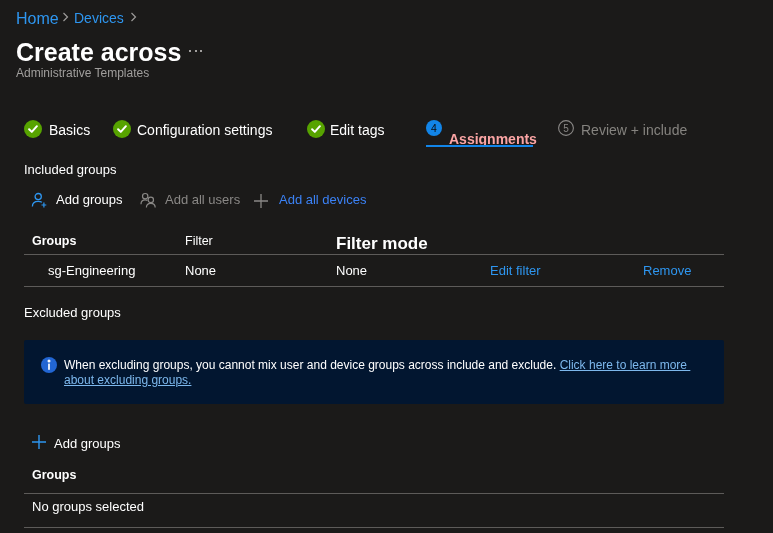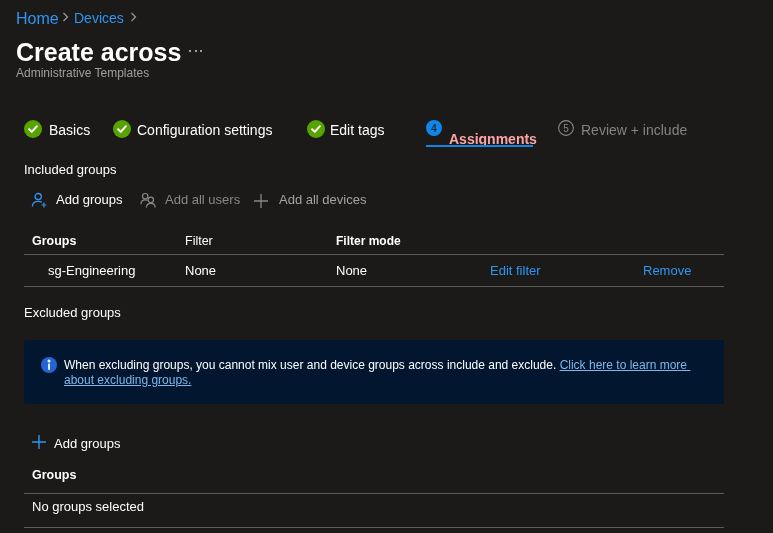--- a/index.html
+++ b/index.html
@@ -86,25 +86,25 @@
     <circle cx="10.8" cy="7.9" r="2.7"></circle>
     <path d="M6.4 15.6 C6.4 12.6 8.5 11.4 10.8 11.4 C13.1 11.4 15.2 12.6 15.2 15.6"></path>
   </svg>
 </div>
 <div class="abs" style="left:165px; top:192px; font-size:13px; color:#8a8886;">Add all users</div>
 <div class="abs" style="left:253px; top:193px;">
   <svg width="16" height="16" viewBox="0 0 16 16">
       <path d="M8 1 L8 15 M1 8 L15 8" stroke="#8a8886" stroke-width="1.3"></path>
     </svg>
 </div>
-<div class="abs" style="left:279px; top:192px; font-size:13px; color:#a3a3a3;">Add all devices</div>
+<div class="abs" style="left:279px; top:192px; font-size:13px; color:#3b82f6;">Add all devices</div>
 
 <div class="abs" style="left:32px; top:233.5px; font-size:12.5px; font-weight:bold; color:#fff;">Groups</div>
 <div class="abs" style="left:185px; top:233.5px; font-size:12.5px; font-weight:normal; color:#fff;">Filter</div>
-<div class="abs" style="left:336px; top:233.5px; font-size:12px; font-weight:bold; color:#fff;">Filter mode</div>
+<div class="abs" style="left:336px; top:233.5px; font-size:17px; font-weight:bold; color:#fff;">Filter mode</div>
 <div class="line" style="top:254px;"></div>
 <div class="abs lbl13" style="left:48px; top:263px;">sg-Engineering</div>
 <div class="abs lbl13" style="left:185px; top:263px;">None</div>
 <div class="abs lbl13" style="left:336px; top:263px;">None</div>
 <div class="abs link" style="left:490px; top:263px; font-size:13px;">Edit filter</div>
 <div class="abs link" style="left:643px; top:263px; font-size:13px;">Remove</div>
 <div class="line" style="top:286px;"></div>
 
 <div class="abs lbl13" style="left:24px; top:305px;">Excluded groups</div>
 

